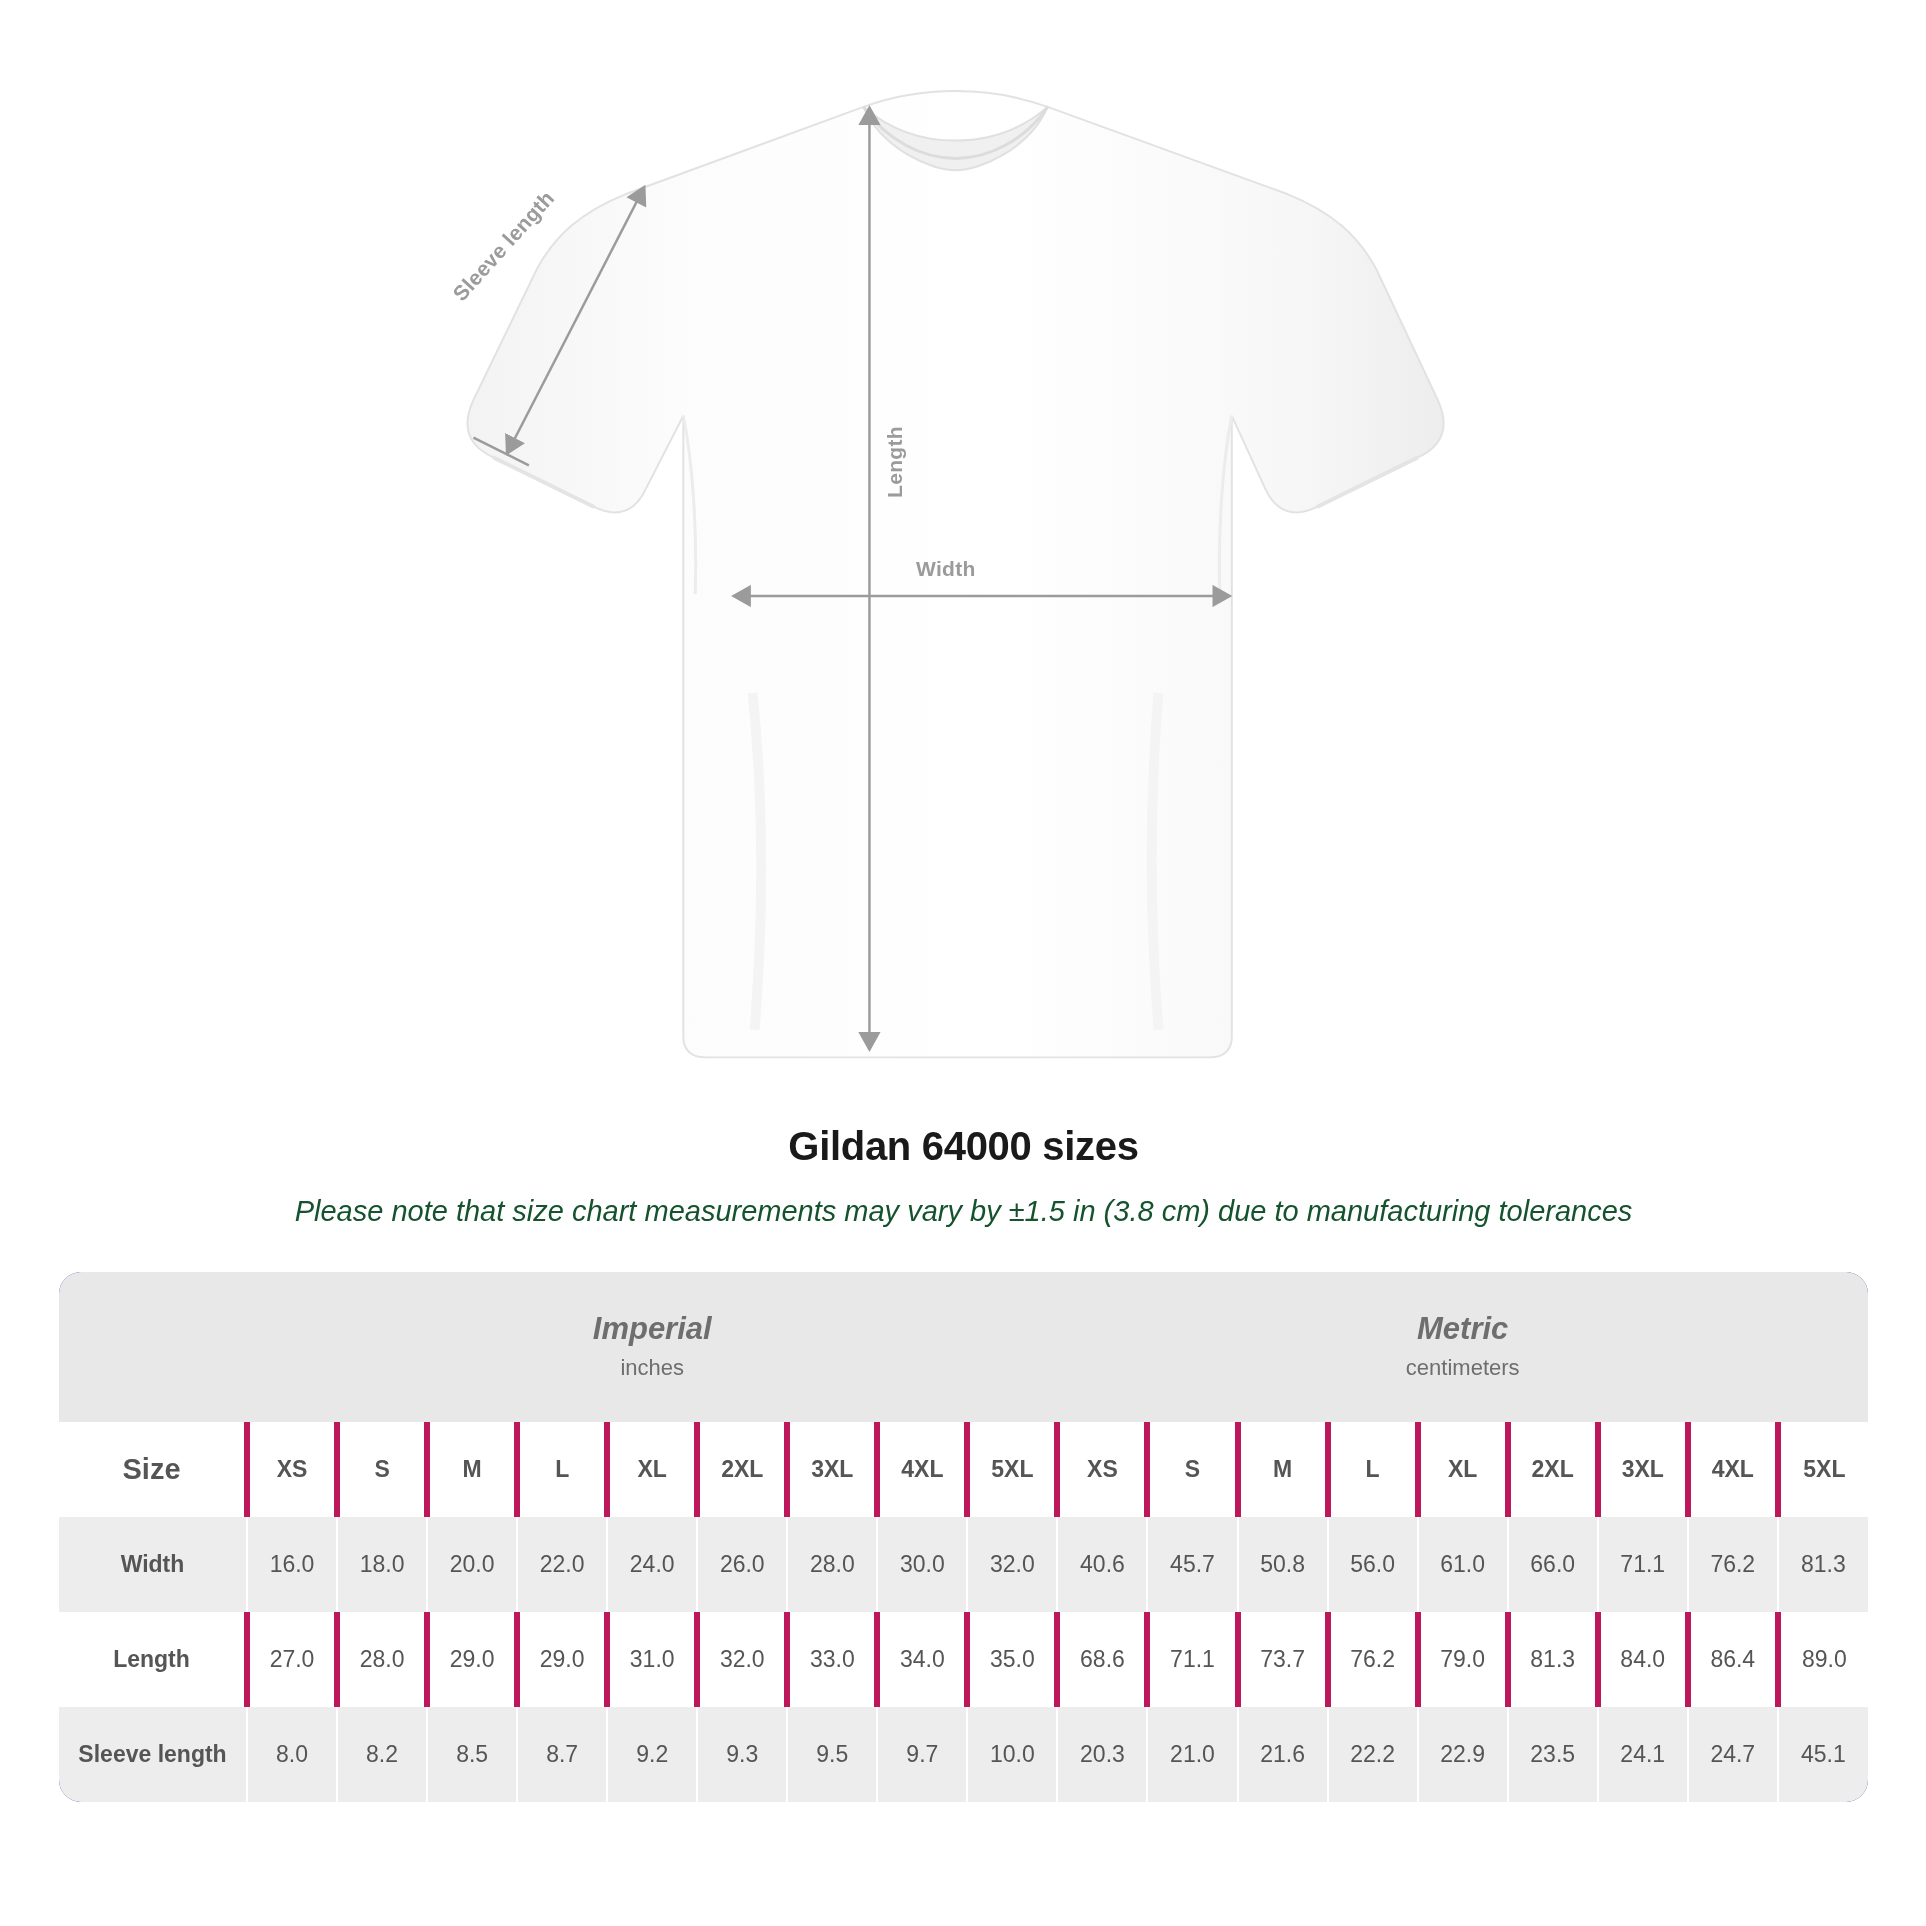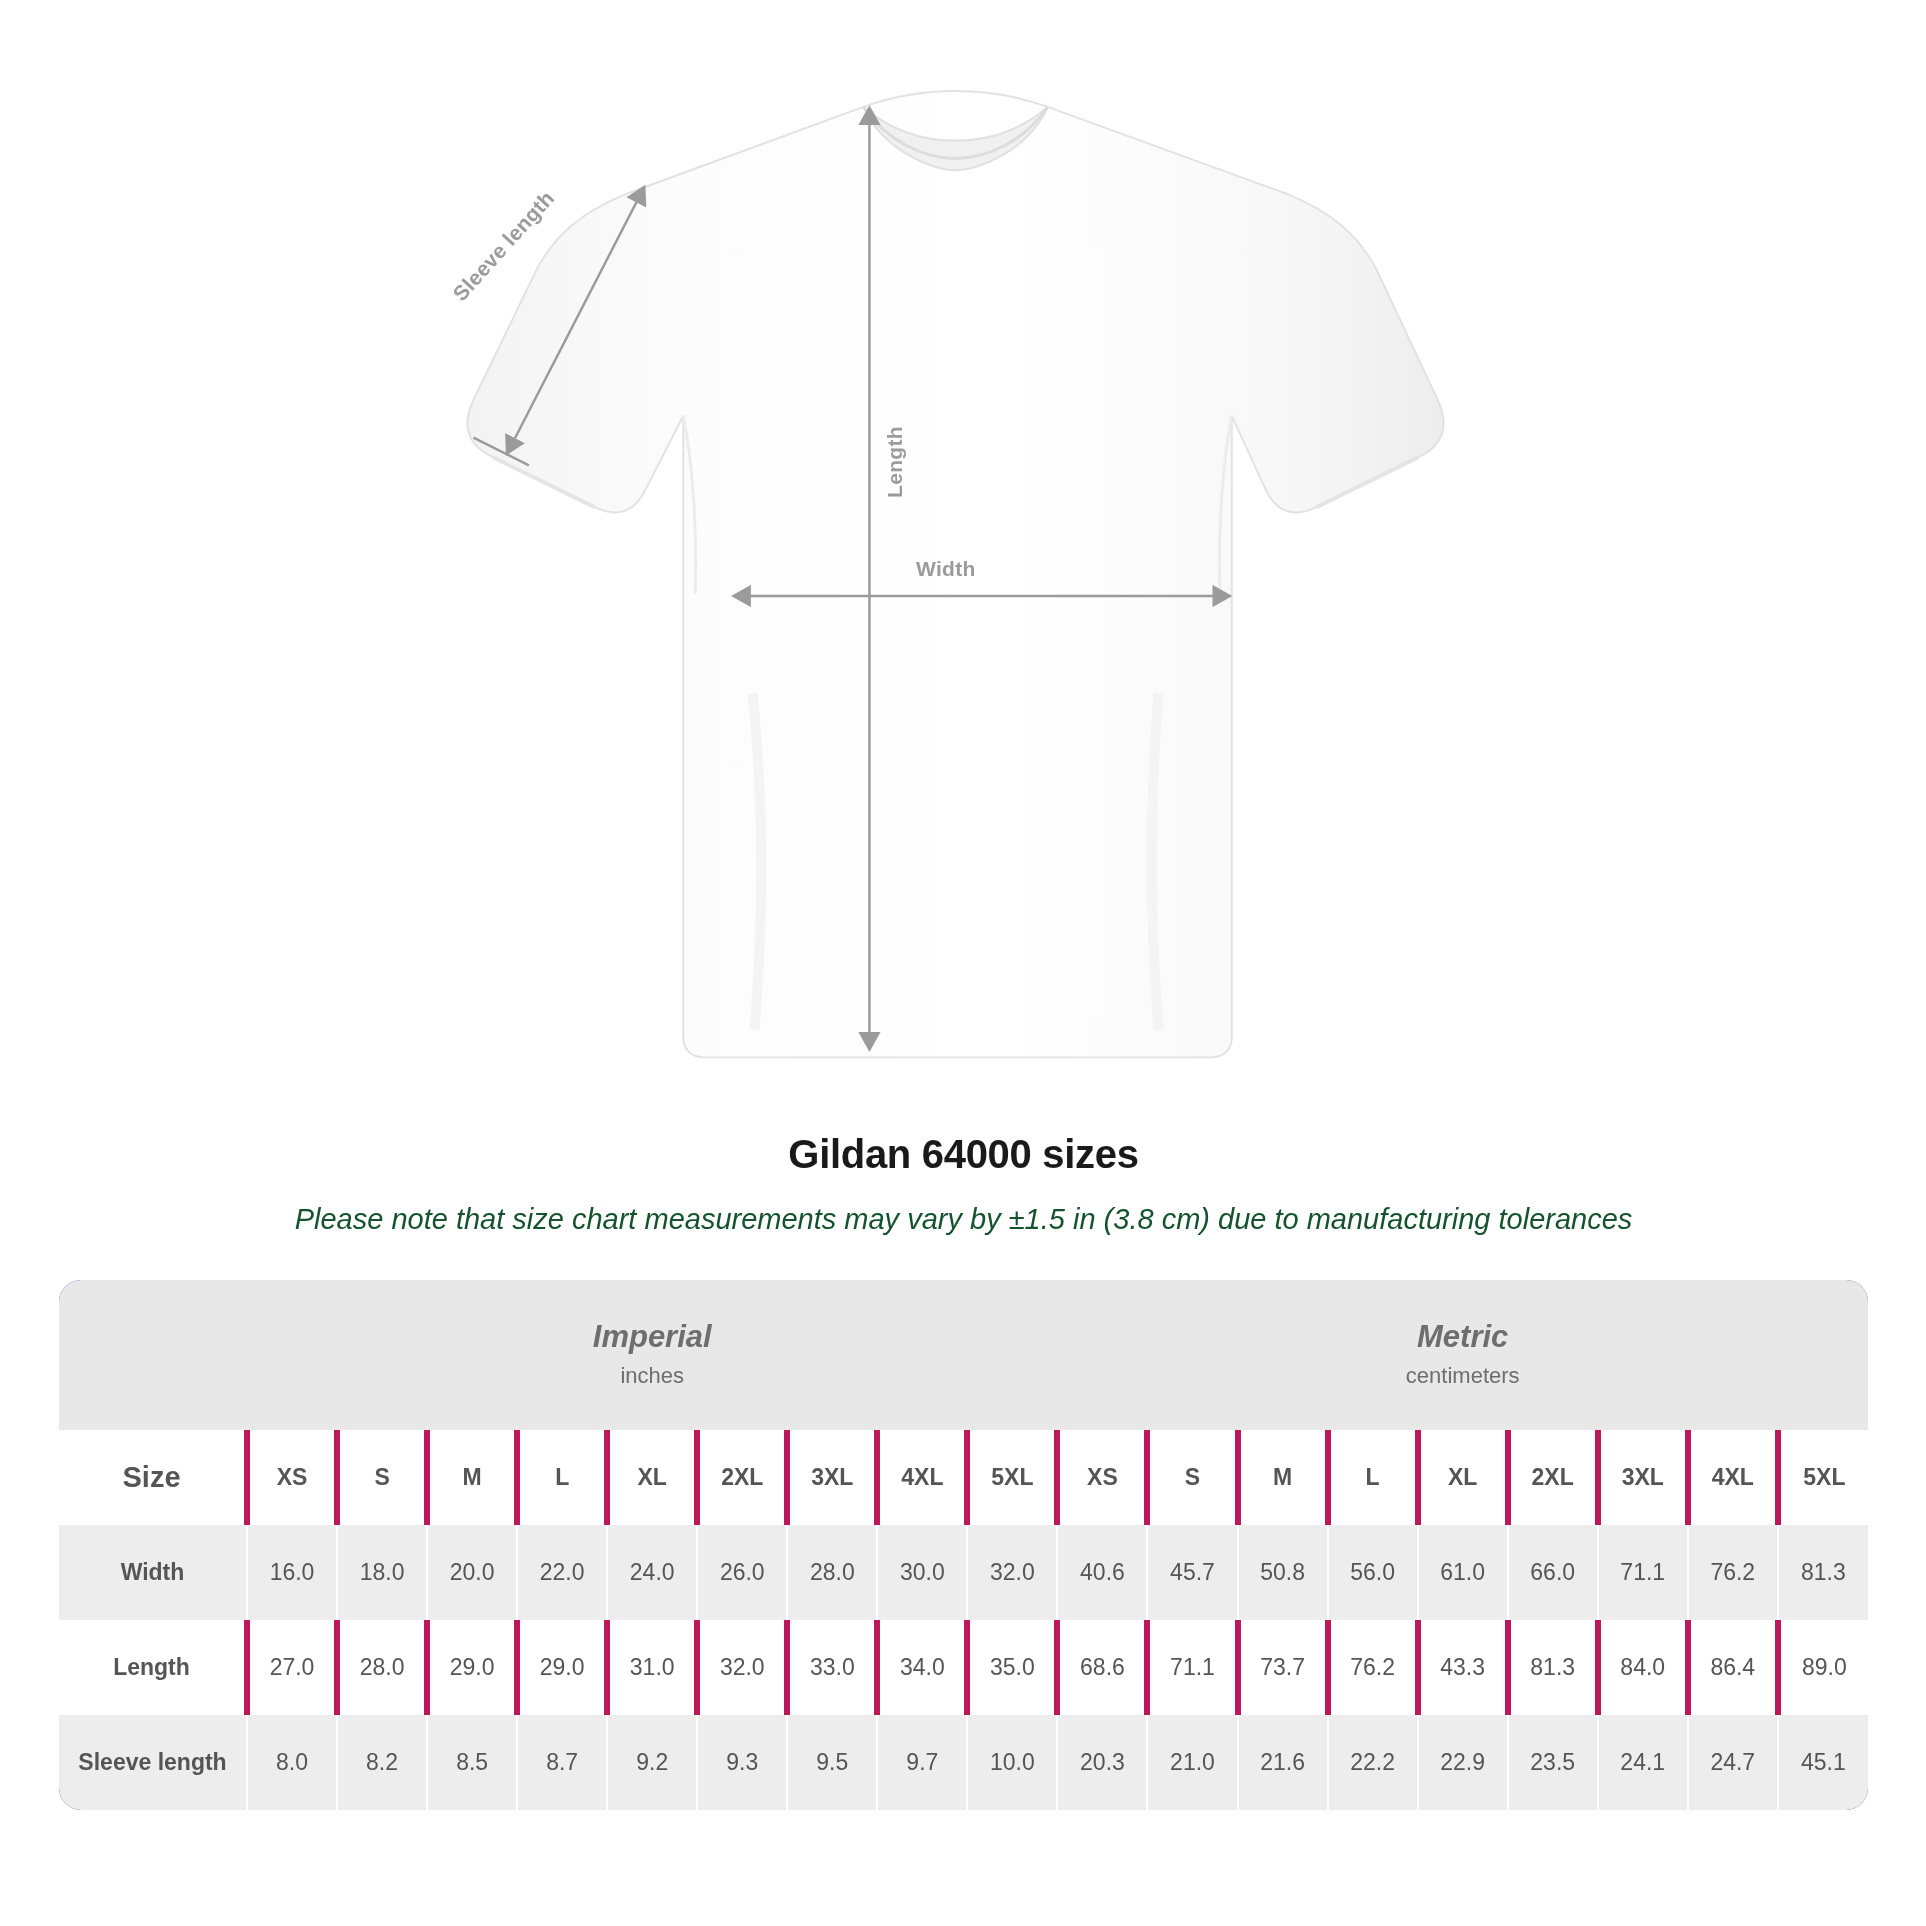--- a/index.html
+++ b/index.html
@@ -53,21 +53,21 @@
     transform-origin: center center;
   }
   .label-width {
     left: 916px;
     top: 557px;
   }
 
   
   .titles {
     text-align: center;
-    margin-top: 38px;
+    margin-top: 30px;
   }
   .chart-title {
     font-size: 40px;
     font-weight: bold;
     color: #1a1a1a;
     letter-spacing: -0.3px;
   }
   .chart-note {
     margin-top: 26px;
     font-size: 29px;
@@ -290,21 +290,21 @@
             <td class="val valcol">29.0</td>
             <td class="val valcol">31.0</td>
             <td class="val valcol">32.0</td>
             <td class="val valcol">33.0</td>
             <td class="val valcol">34.0</td>
             <td class="val valcol">35.0</td>
             <td class="val valcol">68.6</td>
             <td class="val valcol">71.1</td>
             <td class="val valcol">73.7</td>
             <td class="val valcol">76.2</td>
-            <td class="val valcol">43.3</td>
+            <td class="val valcol">79.0</td>
             <td class="val valcol">81.3</td>
             <td class="val valcol">84.0</td>
             <td class="val valcol">86.4</td>
             <td class="val valcol">89.0</td>
           </tr>
           <tr class="data-row shade">
             <td class="rowhead first-col">Sleeve length</td>
             <td class="val valcol">8.0</td>
             <td class="val valcol">8.2</td>
             <td class="val valcol">8.5</td>

